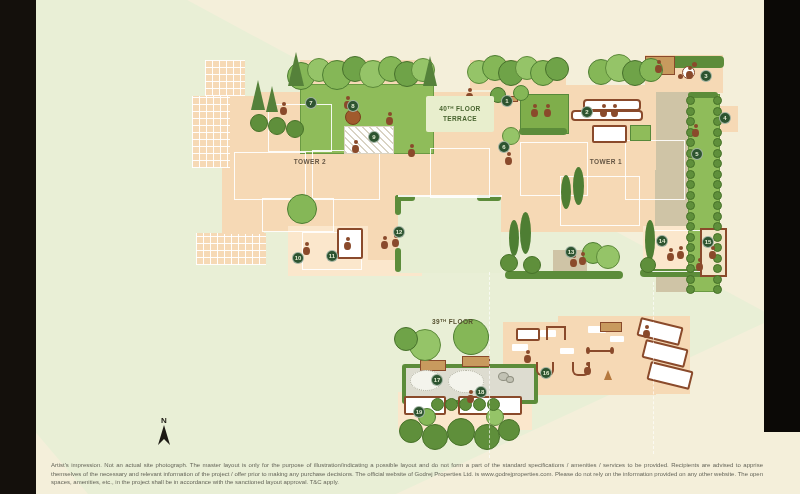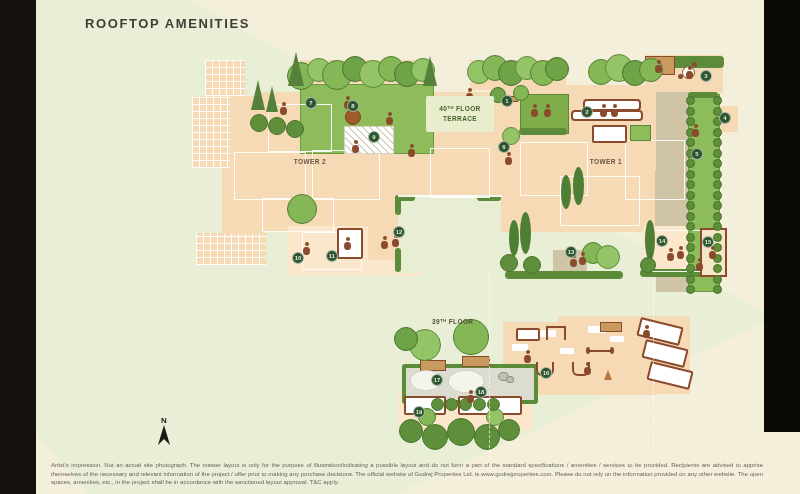--- a/index.html
+++ b/index.html
@@ -72,21 +72,20 @@
   .dash{position:absolute;border-left:1px dashed rgba(255,255,255,.65);}
 </style>
 </head>
 <body>
 
 <div id="stage">
   <div class="wedge w1"></div>
   <div class="wedge w2"></div>
   <div class="wedge w3"></div>
 
-  <div class="title">ROOFTOP AMENITIES</div>
 
   <div id="plan" class="abs" style="left:0;top:0;width:800px;height:494px;">
 
   <div class="abs grid" style="left: 205px; top: 60px; width: 40px; height: 36px;"></div>
       <div class="abs grid" style="left: 192px; top: 96px; width: 40px; height: 72px;"></div>
       <div class="abs deck" style="left: 230px; top: 96px; width: 34px; height: 72px;"></div>
       <div class="abs grid" style="left: 196px; top: 233px; width: 70px; height: 32px;"></div>
       <div class="abs deck" style="left: 222px; top: 168px; width: 42px; height: 66px;"></div>
       <div class="abs deck" style="left: 255px; top: 92px; width: 222px; height: 140px;"></div>
       <div class="abs deck" style="left: 300px; top: 60px; width: 132px; height: 34px;"></div>

